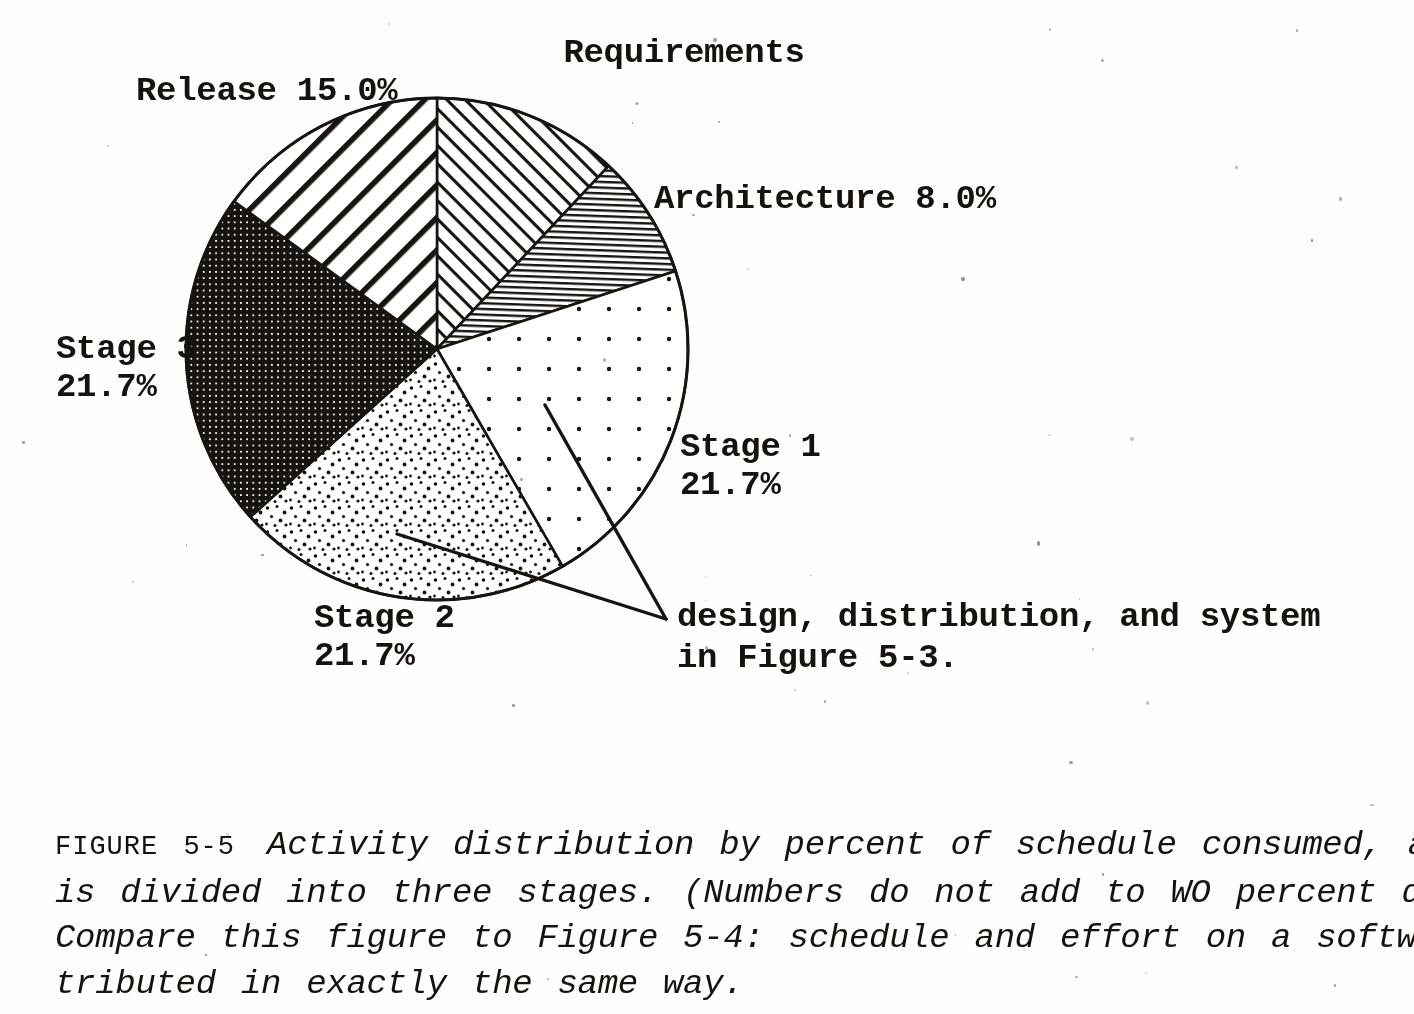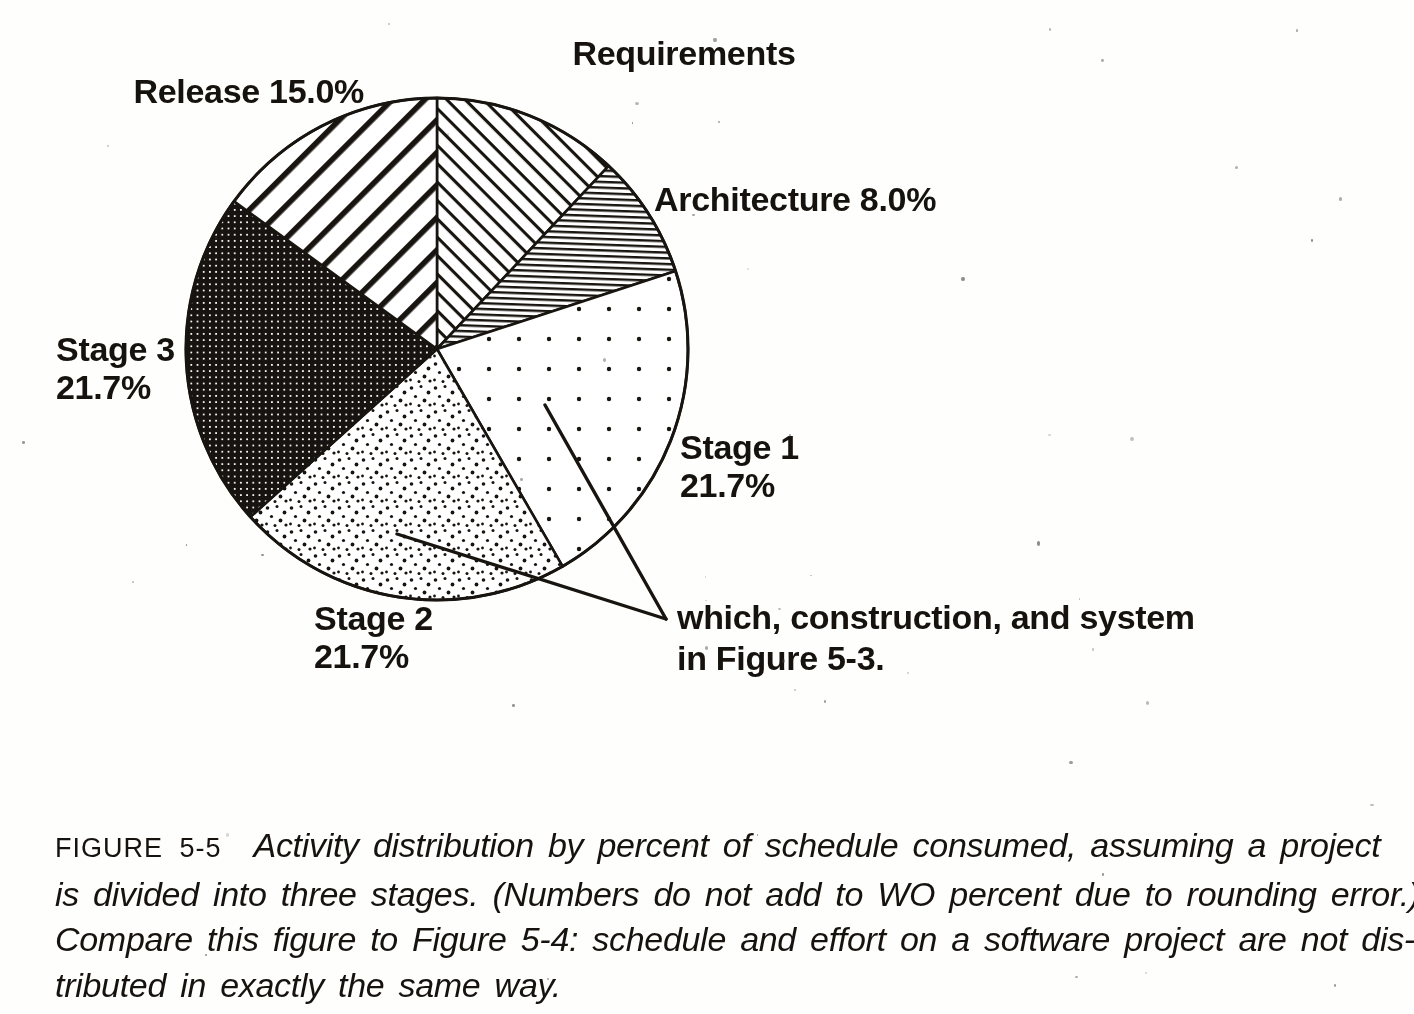--- a/index.html
+++ b/index.html
@@ -1,21 +1,21 @@
 <!DOCTYPE html>
 <html><head>
 <meta charset="utf-8">
 <style>
   html,body{margin:0;padding:0;background:#ffffff;}
   .page{
     position:relative;
     width:1414px;height:1014px;
     background:#fefefd;
     overflow:hidden;
-    font-family:Liberation Sans, sans-serif;
+    font-family:Liberation Mono, monospace;
     color:#16120e;
   }
   #figure-svg{position:absolute;left:0;top:0;}
   .pie-label{
     position:absolute;
     font-weight:bold;
     font-size:34px;
     line-height:38px;
     letter-spacing:-0.3px;
     white-space:nowrap;
@@ -123,26 +123,26 @@
   <div class="pie-label" style="left:314px;top:599px;">
     <span class="lbl-line">Stage 2</span>
     <span class="lbl-line">21.7%</span>
   </div>
 
   <div class="pie-label" style="left:56px;top:330px;">
     <span class="lbl-line">Stage 3</span>
     <span class="lbl-line">21.7%</span>
   </div>
 
-  <div class="pie-label label-release" style="left:112px;top:72px;width:252px;">
+  <div class="pie-label label-release" style="left:136px;top:72px;width:252px;">
     <span class="lbl-line">Release 15.0%</span>
   </div>
 
   <div class="annotation">
-    <span class="anno-line">which, construction, and system</span>
+    <span class="anno-line">design, distribution, and system</span>
     <span class="anno-line">in Figure 5-3.</span>
   </div>
 
   <div class="caption">
     <span class="cap-line"><span class="figure-tag">FIGURE 5-5</span><span>Activity distribution by percent of schedule consumed, assuming a project</span></span>
     <span class="cap-line">is divided into three stages. (Numbers do not add to WO percent due to rounding error.)</span>
     <span class="cap-line">Compare this figure to Figure 5-4: schedule and effort on a software project are not dis-</span>
     <span class="cap-line">tributed in exactly the same way.</span>
   </div>
 

